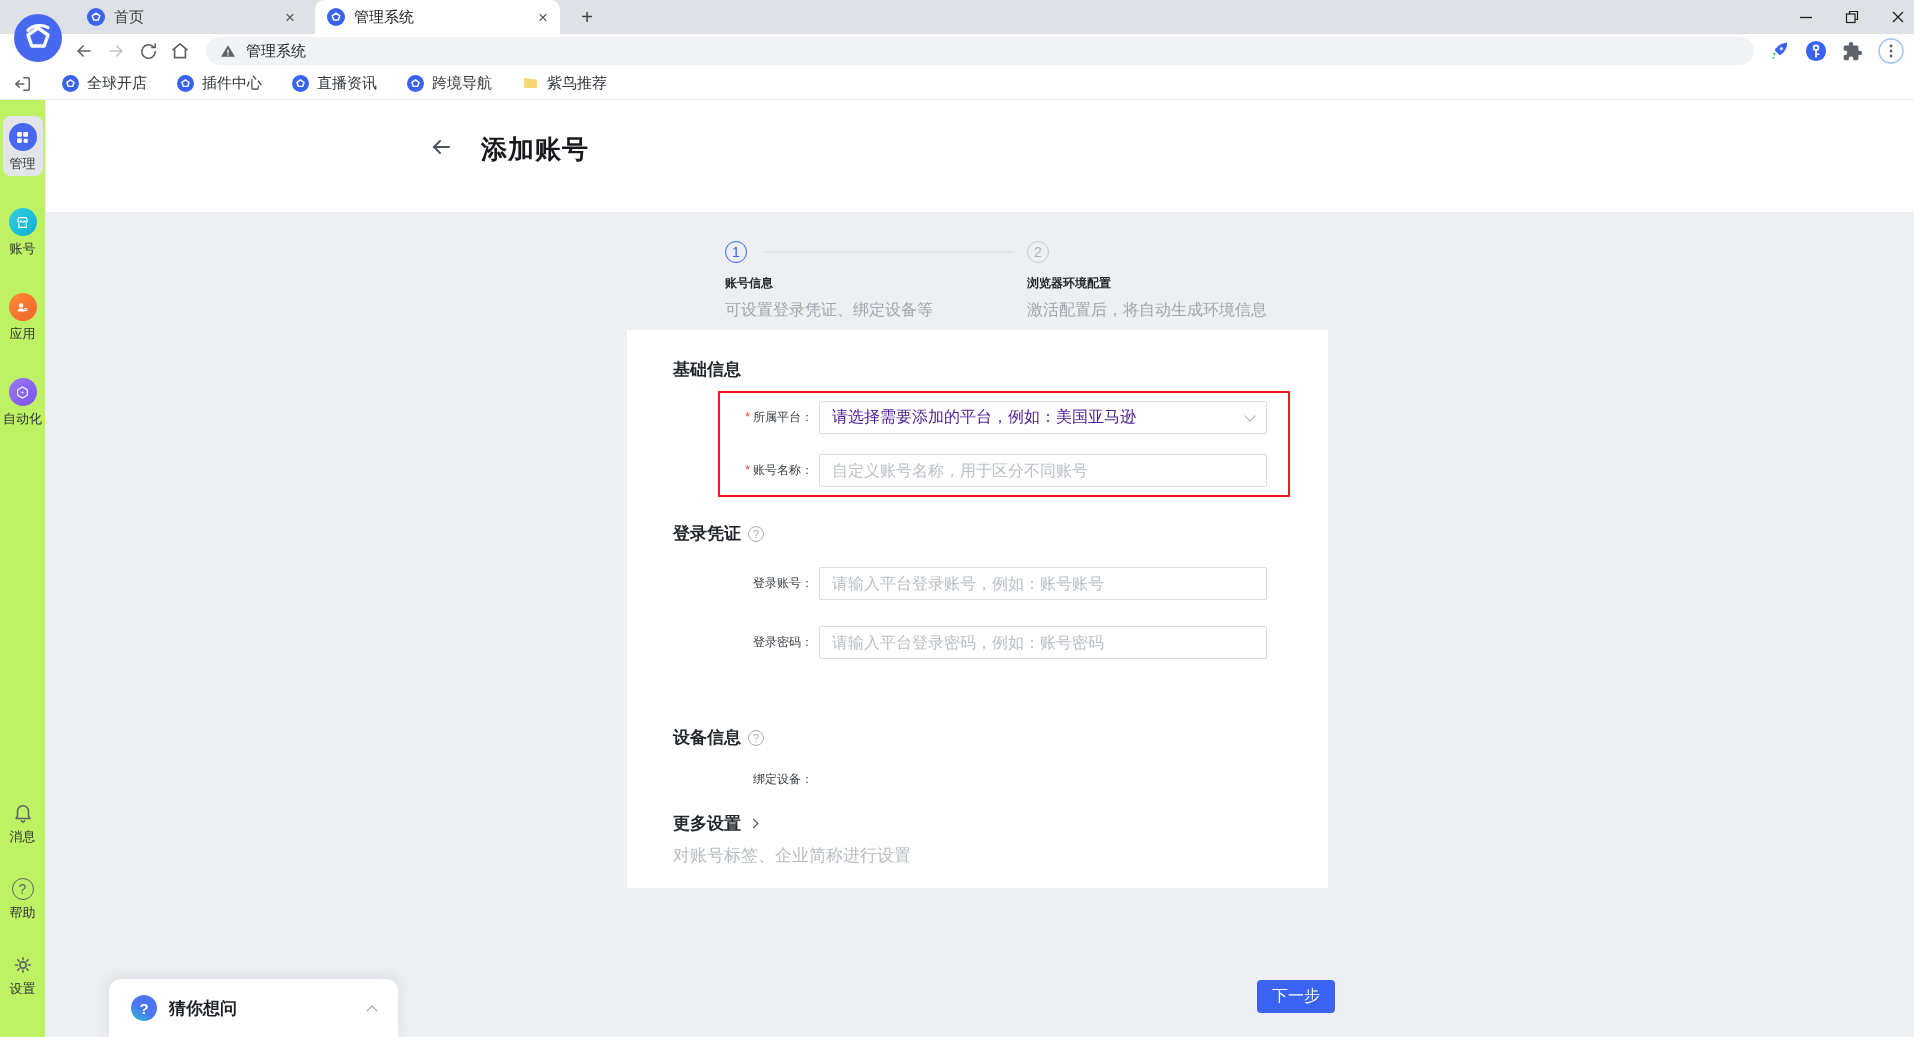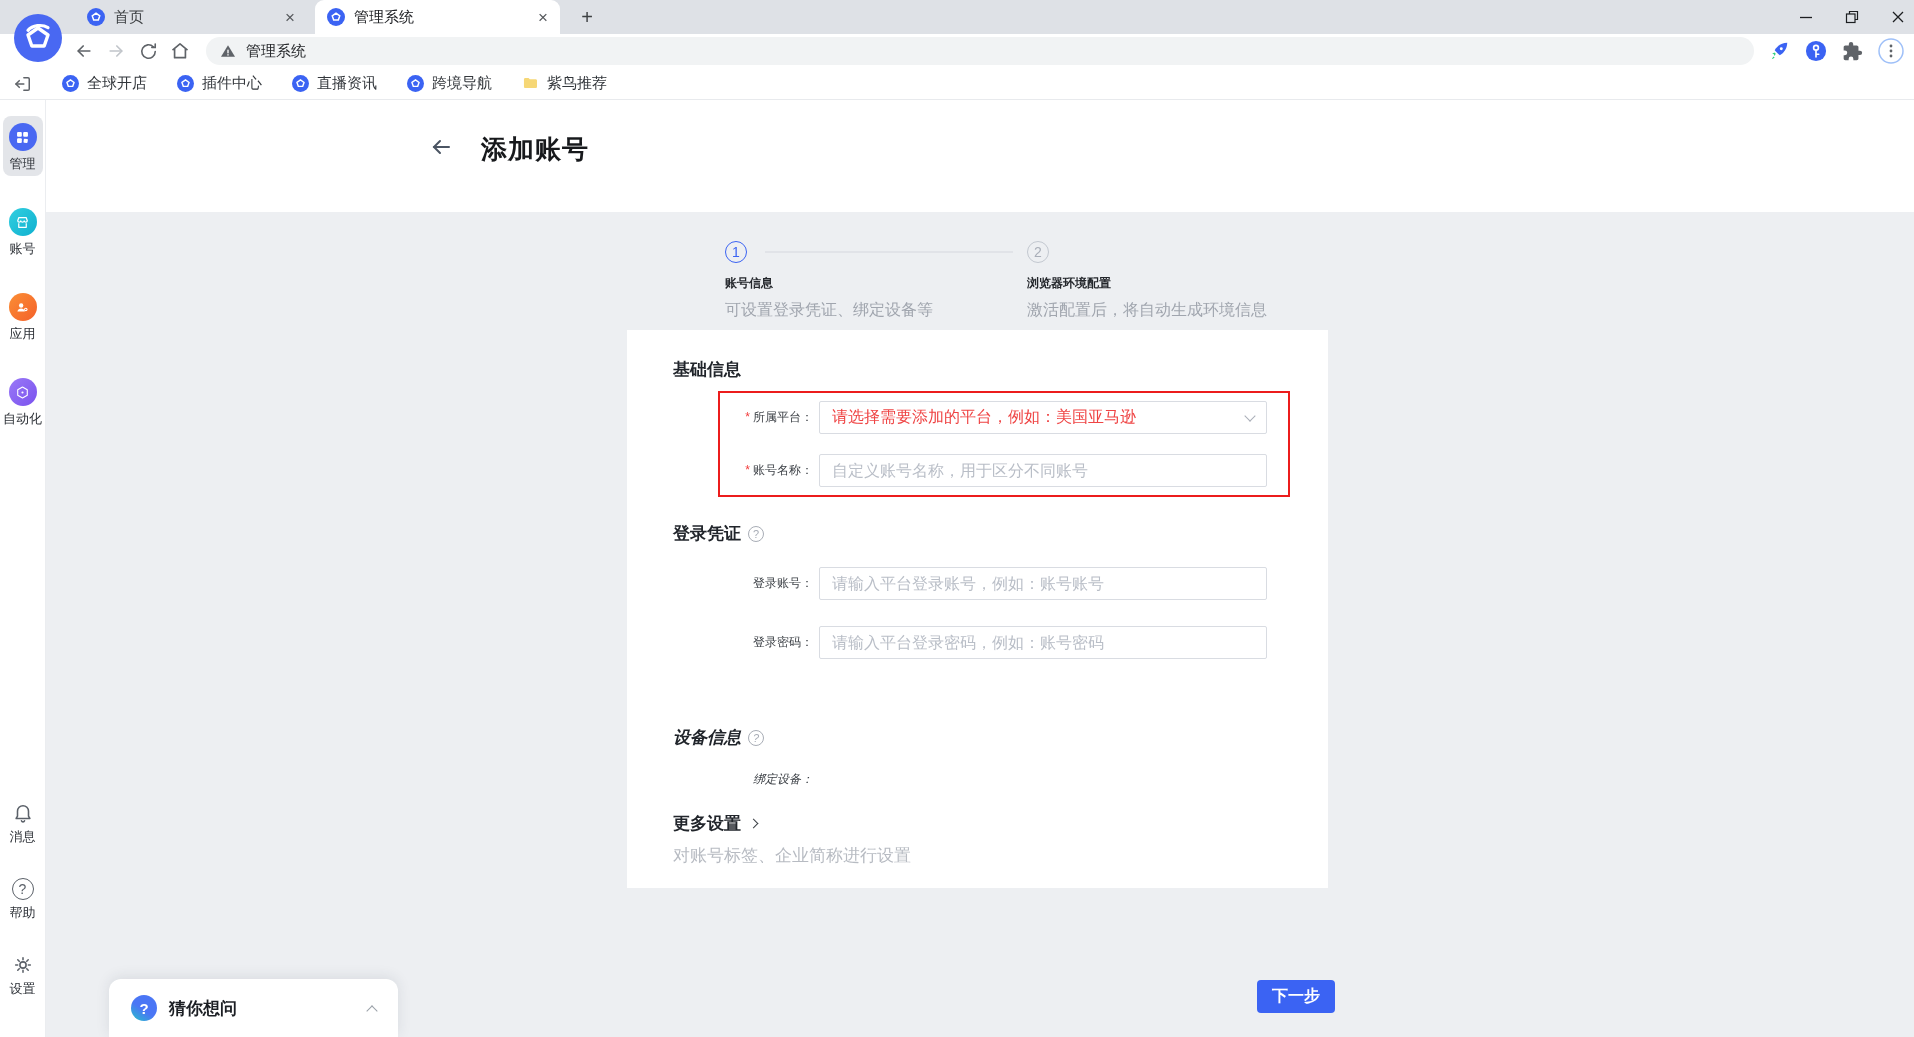--- a/index.html
+++ b/index.html
@@ -27,21 +27,21 @@
   .address-text { font-size:15px; color:#27292c; }
   .toolbar-right { display:flex; align-items:center; gap:15px; padding-right:10px; }
 
   .bookmarksbar { height:32px; background:#fff; display:flex; align-items:center;
                   padding-left:12px; gap:14px; border-bottom:1px solid #e8eaed; }
   .bm-sep { width:22px; height:22px; display:flex; align-items:center; justify-content:center; margin-right:6px; }
   .bookmark { display:flex; align-items:center; gap:8px; font-size:15px; color:#33373c; padding:0 8px; cursor:pointer; }
 
   
   .content { display:flex; height:937px; }
-  .sidebar { width:46px; background:#ffffff; border-right:1px solid #ebedf0; display:flex;
+  .sidebar { width:46px; background:#bef264; border-right:1px solid #ebedf0; display:flex;
              flex-direction:column; align-items:center; padding:16px 0 14px; flex-shrink:0; }
   .side-item { width:40px; border-radius:8px; display:flex; flex-direction:column; align-items:center;
                padding:7px 0 6px; margin-bottom:25px; cursor:pointer; }
   .side-item.selected { background:#e3e5e9; }
   .side-icon { width:28px; height:28px; border-radius:50%; display:flex; align-items:center; justify-content:center; }
   .bg-manage { background:#4968f2; }
   .bg-account { background:linear-gradient(135deg,#32cfe0,#0fb0cf); }
   .bg-apps { background:linear-gradient(135deg,#fb8e35,#f4612a); }
   .bg-auto { background:linear-gradient(135deg,#9a79f7,#7a52ee); }
   .side-label { font-size:13px; color:#2e3238; margin-top:6px; line-height:1; white-space:nowrap; }
@@ -70,50 +70,50 @@
   .step.s2 .step-circle { border-color:#c3c8d0; color:#a9aeb8; }
   .step-label { margin-top:12px; font-size:12px; font-weight:600; color:#23262b; white-space:nowrap; }
   .step-desc { margin-top:8px; font-size:16px; color:#a0a5ae; white-space:nowrap; }
   .step-line { position:absolute; left:40px; top:10px; width:248px; height:2px; background:#e1e3e8; }
 
   
   .cards { position:absolute; left:581px; top:118px; width:701px; }
   .card { background:#fff; padding:28px 46px; position:relative; }
   .card.c1 { height:179px; }
   .card.c2 { height:187px; padding-top:13px; }
-  .card.c3 { height:96px; padding-top:30px;font-style:italic; }
+  .card.c3 { height:96px; padding-top:30px; }
   .card.c4 { height:96px; padding-top:20px; }
   .card-title-row { display:flex; align-items:center; gap:7px; }
   .card-title { font-size:17px; font-weight:bold; color:#21252b; }
   .q16 { width:16px; height:16px; font-size:11px; border-width:1px; border-color:#a8adb6; color:#a8adb6; }
   .field-row { display:flex; align-items:center; margin-top:20px; }
   .c2 .field-row { margin-top:22px; }
   .c2 .field-row + .field-row { margin-top:26px; }
   .c3 .field-row { margin-top:22px; }
   .field-label { width:140px; text-align:right; font-size:12px; color:#3c4046; flex-shrink:0; white-space:nowrap; }
   .req { color:#f23c3c; margin-right:3px; }
   .field-input, .select-box { width:448px; height:33px; margin-left:6px; border:1px solid #d9dce2;
         border-radius:2px; background:#fff; font-size:16px; padding:0 12px;
         font-family:"Liberation Sans","DejaVu Sans",sans-serif; color:#23262b; }
   .field-input::placeholder { color:#b9bec7; }
   .select-box { display:flex; align-items:center; justify-content:space-between; cursor:pointer; }
-  .ph { color:#ef4444; white-space:nowrap; overflow:hidden;text-align:right; }
+  .ph { color:#4c1d95; white-space:nowrap; overflow:hidden;text-align:right; }
   .chev { width:8px; height:8px; border-right:1.5px solid #a9aeb8; border-bottom:1.5px solid #a9aeb8; flex-shrink:0; }
   .chev.down { transform:rotate(45deg); margin-top:-4px; }
   .chev.right { transform:rotate(-45deg); }
   .chev.up { transform:rotate(-135deg); margin-top:5px; }
   .chev.dark { border-color:#3c4046; width:7px; height:7px; }
   .red-box { position:absolute; left:91px; top:61px; width:572px; height:106px;
              border:2px solid #ec1c1c; z-index:5; pointer-events:none; }
   .more-desc { margin-top:9px; font-size:17px; color:#b7bbc2; }
   .more-title-row { display:flex; align-items:center; gap:9px; cursor:pointer; }
 
   .next-btn { position:absolute; left:1211px; top:768px; width:78px; height:33px; background:#3b63f3;
               border:none; border-radius:4px; color:#fff; font-size:16px; cursor:pointer;
-              font-family:"Liberation Sans","DejaVu Sans",sans-serif;font-weight:bold; }
+              font-family:"Liberation Sans","DejaVu Sans",sans-serif; }
 
   
   .assistant { position:fixed; left:109px; bottom:0; width:289px; height:58px; background:#fff;
                border-radius:12px 12px 0 0; box-shadow:0 -2px 14px rgba(40,50,70,.10);
                display:flex; align-items:center; padding:0 22px; gap:12px; z-index:40; }
   .assistant-icon { width:26px; height:26px; border-radius:50%;
                     background:linear-gradient(215deg,#4a76f5 55%,#27c2c9 100%);
                     color:#fff; font-size:15px; font-weight:bold;
                     display:flex; align-items:center; justify-content:center; }
   .assistant-label { font-size:17px; font-weight:bold; color:#1c1f24; }

